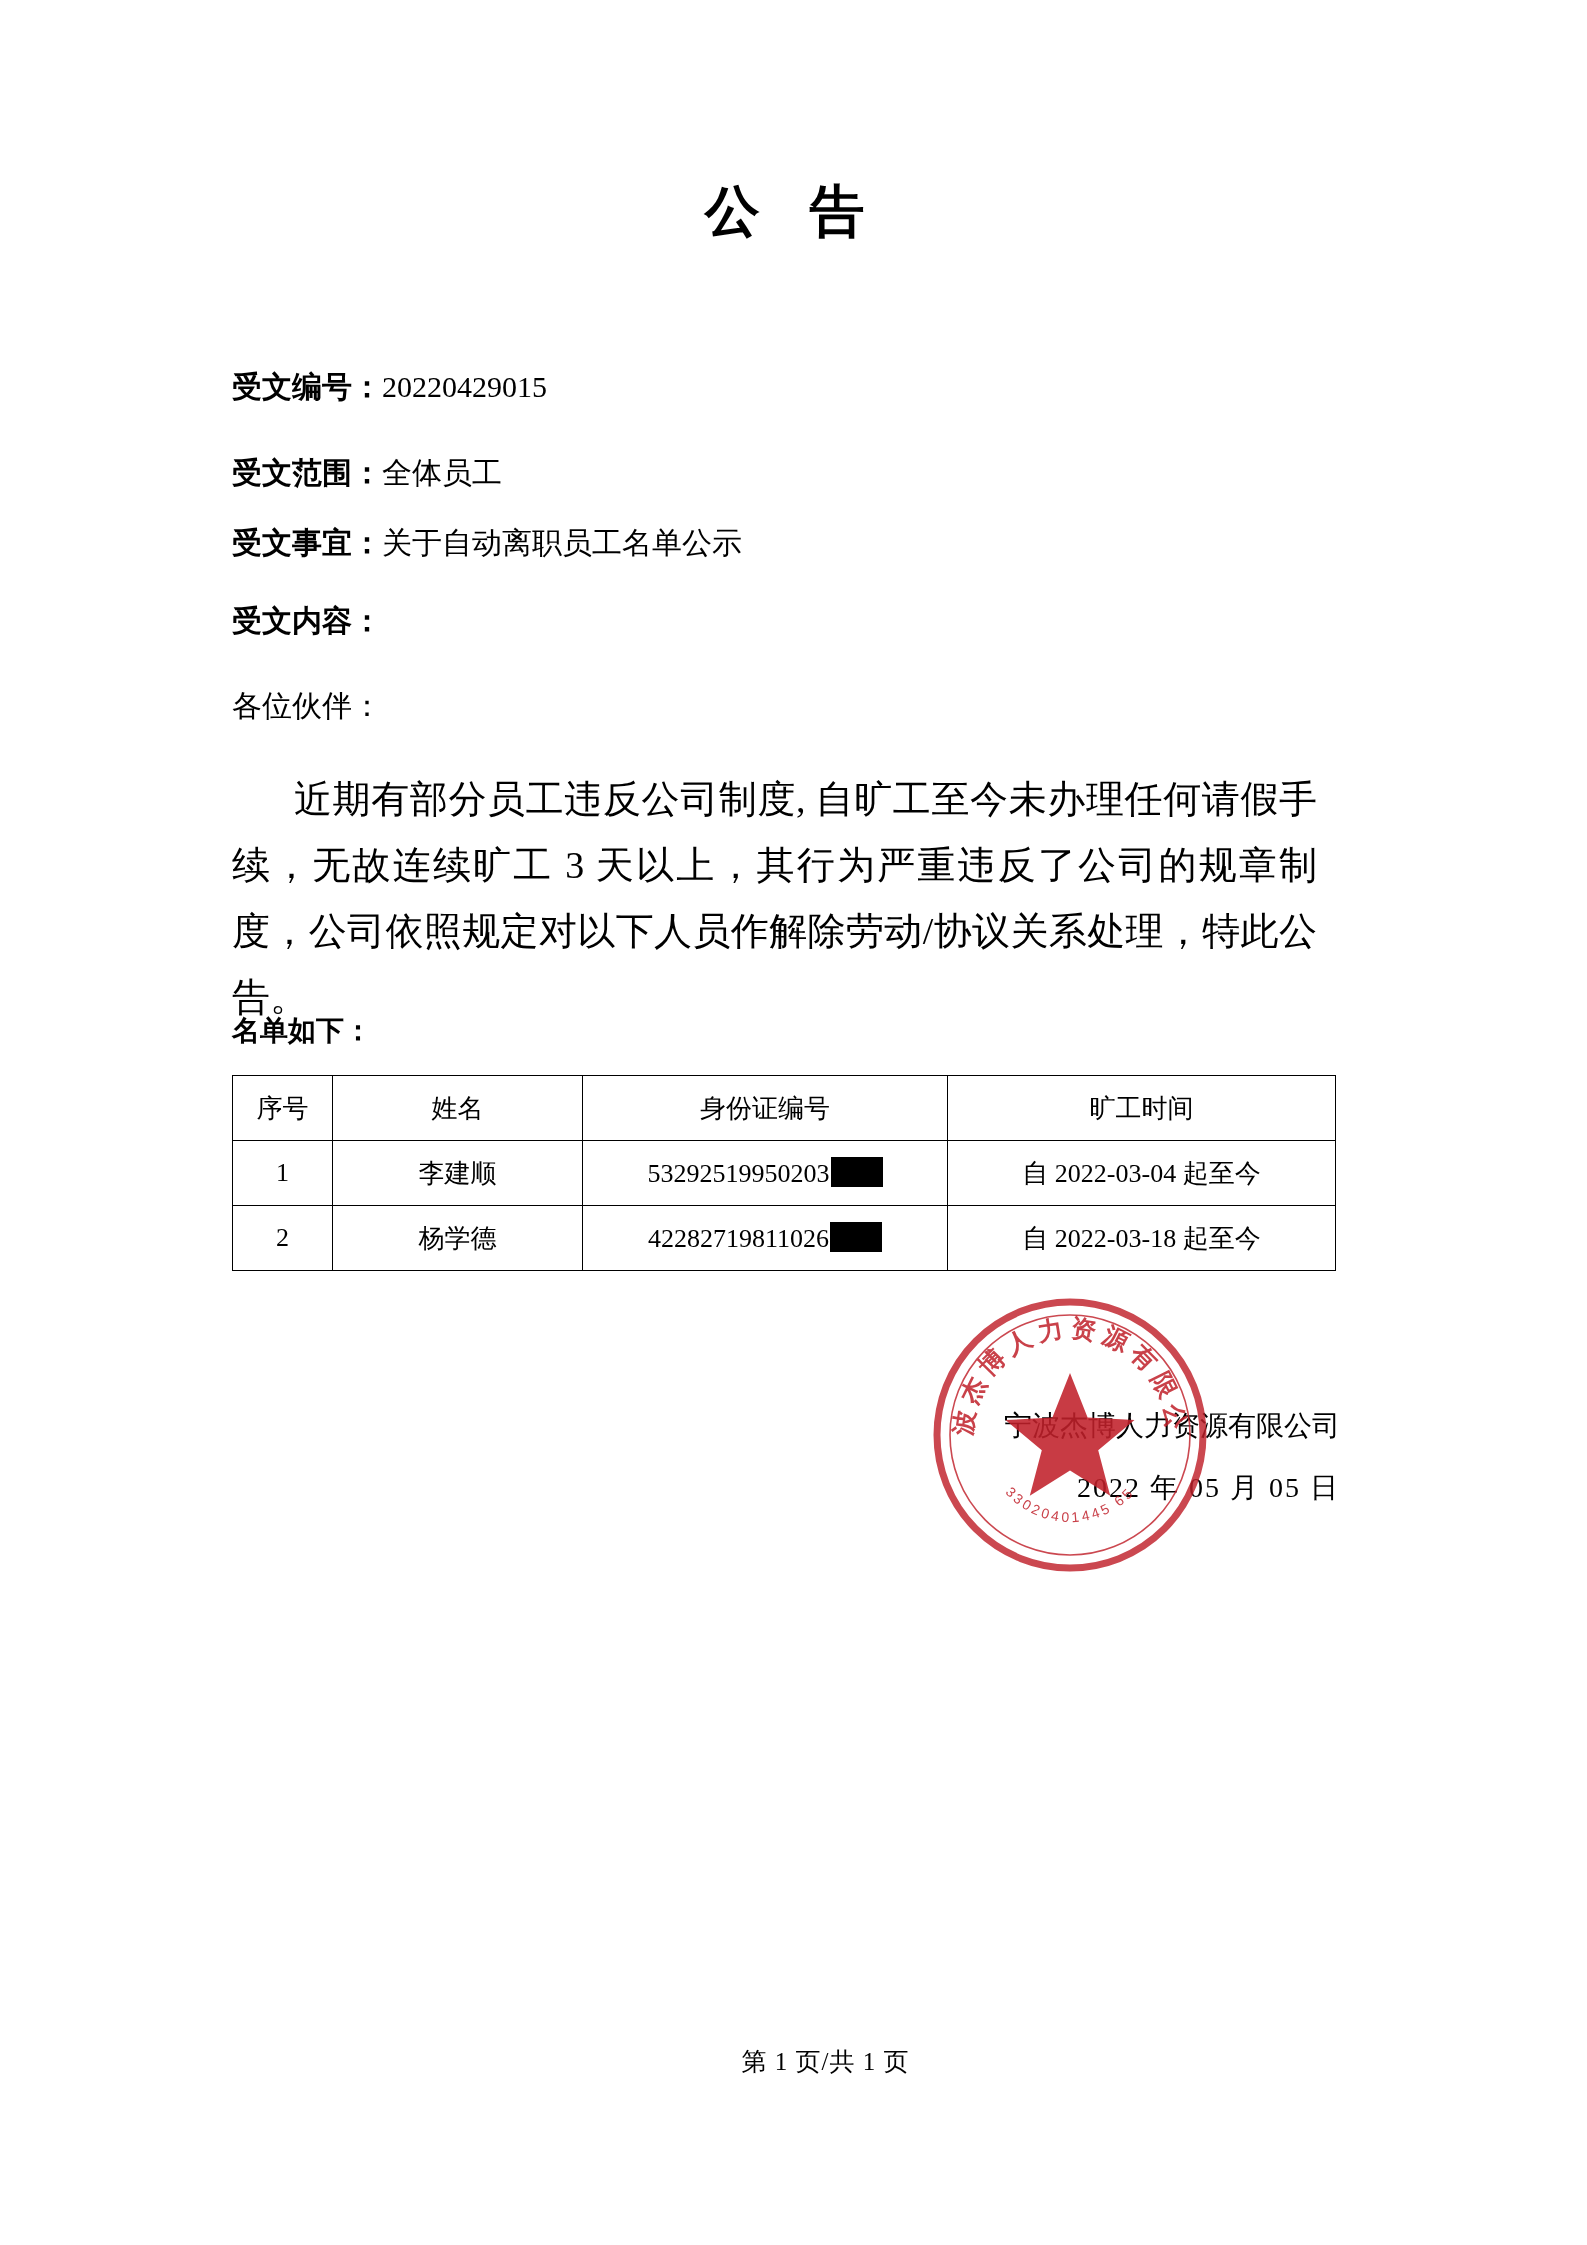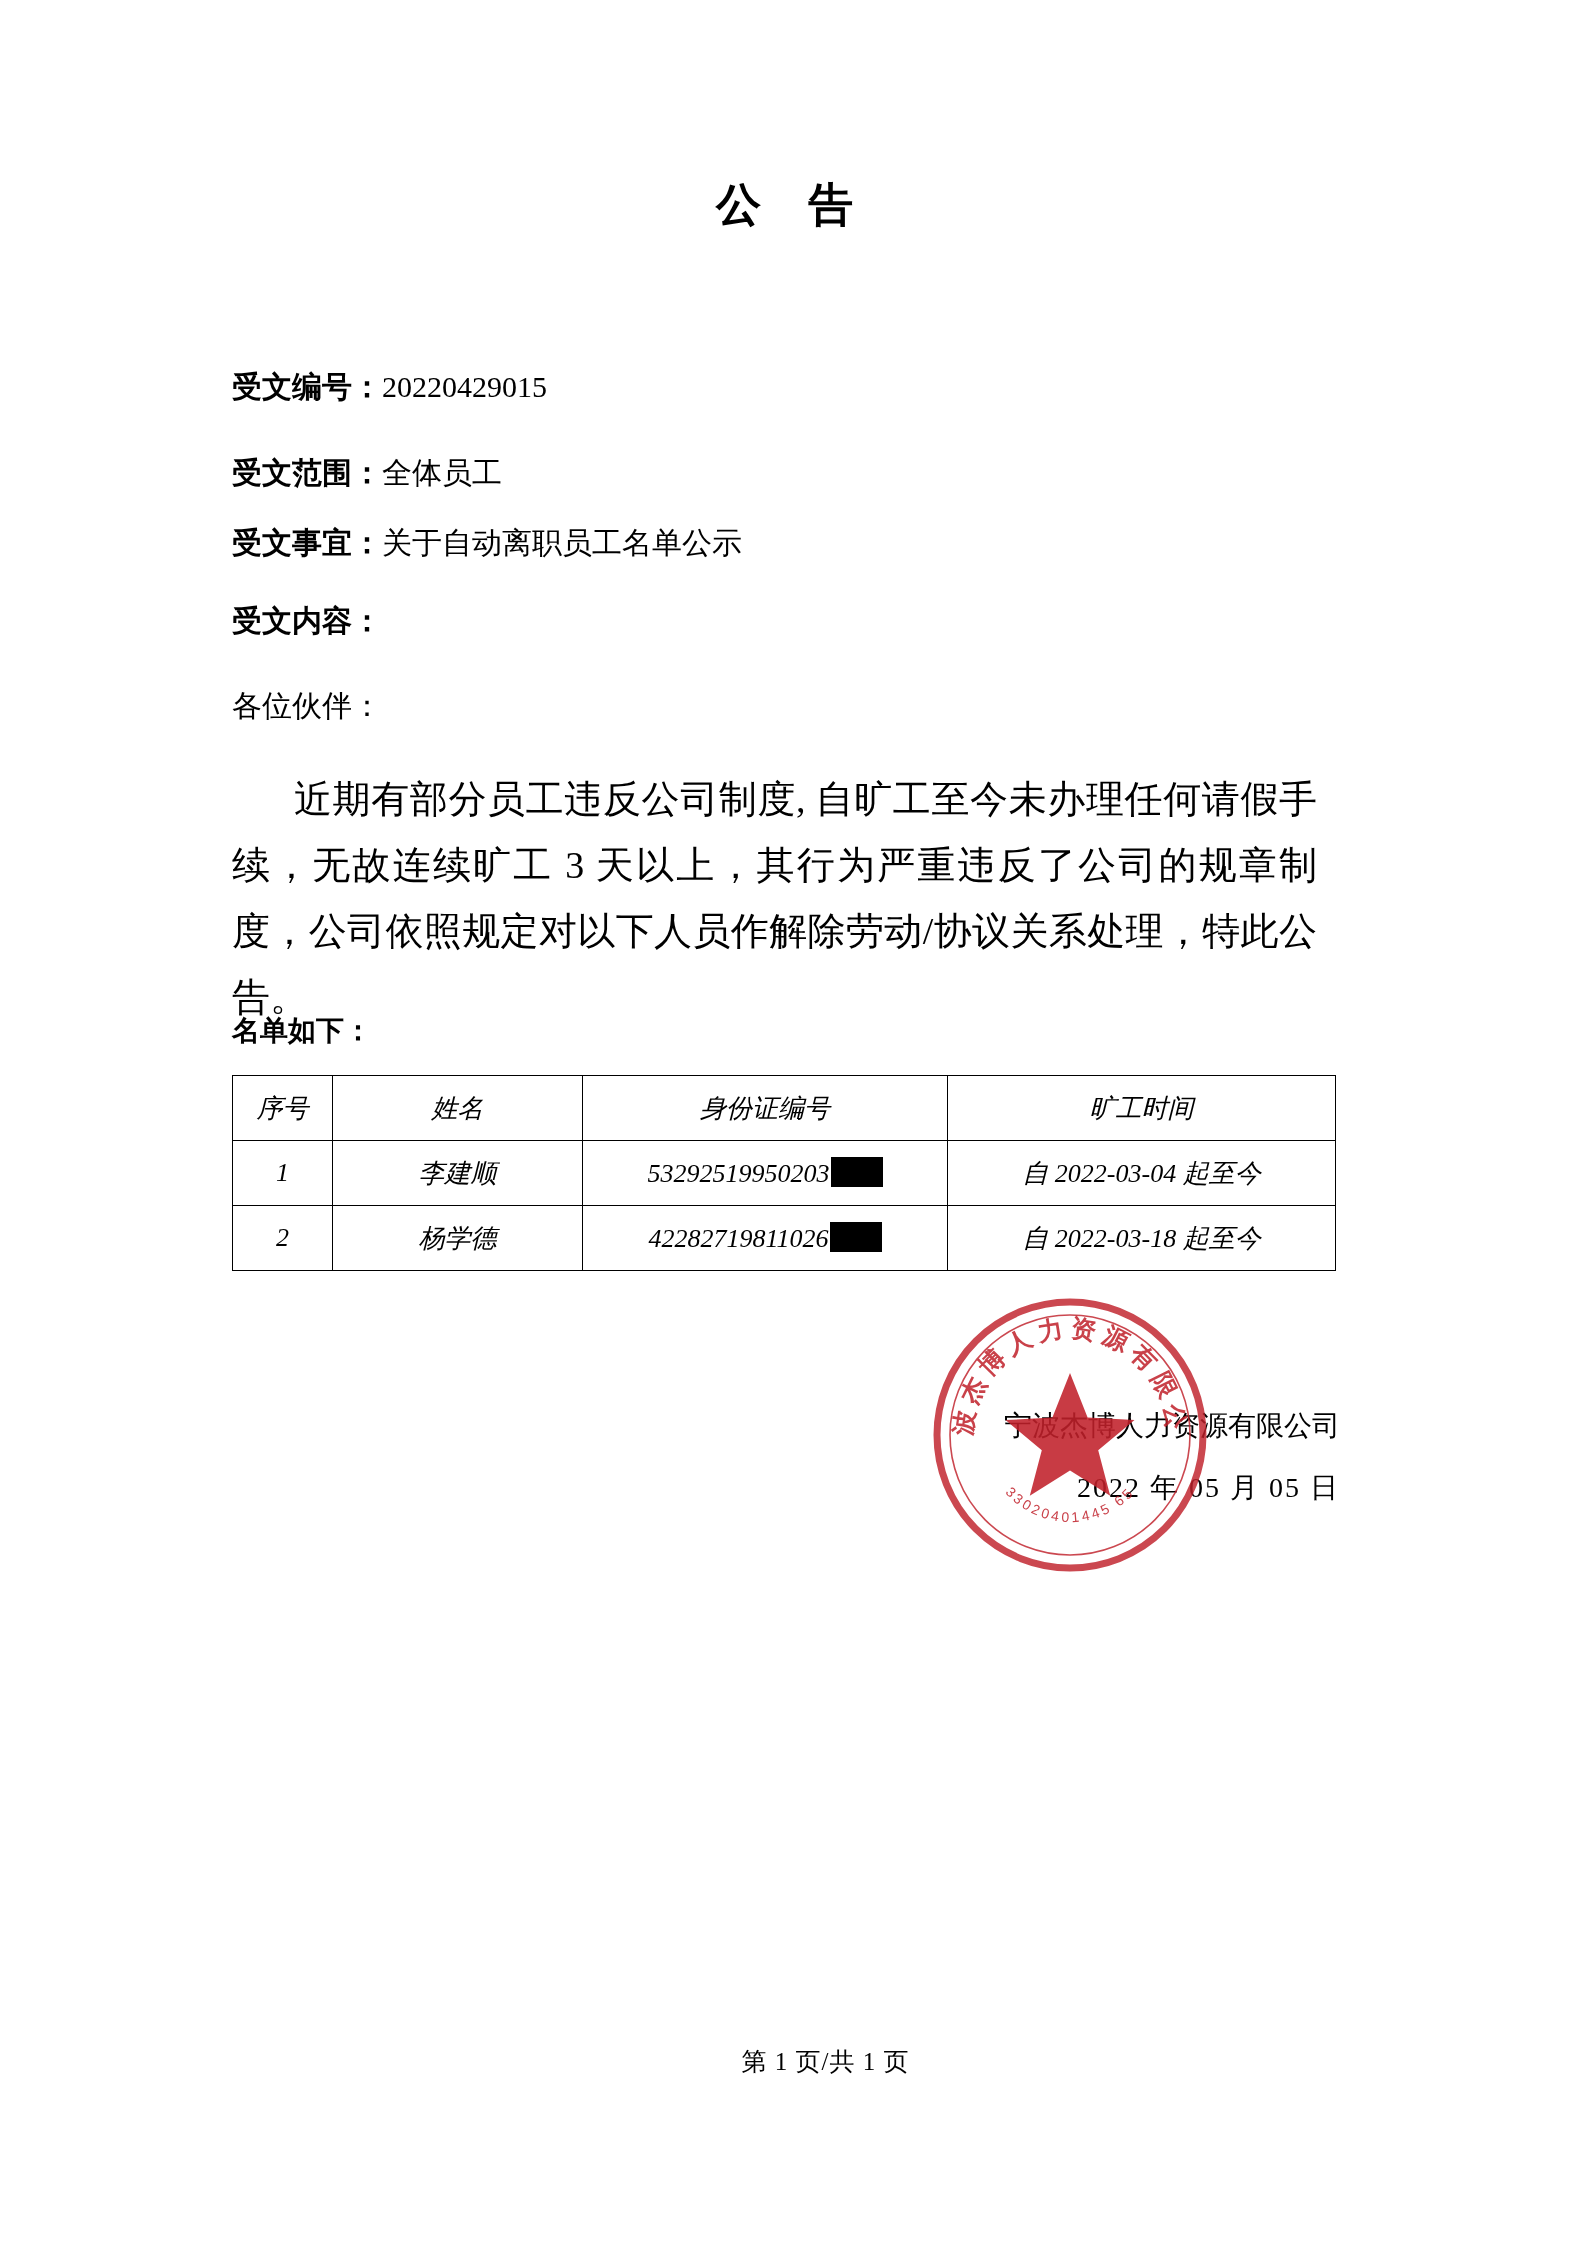--- a/index.html
+++ b/index.html
@@ -20,21 +20,21 @@
     left: 0; top: 0;
     width: 1587px;
     height: 2245px;
   }
   .doc-title {
     position: absolute;
     left: 0;
     top: 175px;
     width: 1587px;
     text-align: center;
-    font-size: 45px;
+    font-size: 55px;
     font-weight: bold;
     letter-spacing: 18px;
     font-family: "Liberation Serif", "DejaVu Serif", serif;
   }
   .field-block {
     position: absolute;
     left: 232px;
     width: 1160px;
   }
   .field-row {
@@ -83,21 +83,20 @@
     table-layout: fixed;
   }
   table.name-table td, table.name-table th {
     border: 1.5px solid #000000;
     text-align: center;
     font-size: 26px;
     font-weight: normal;
     height: 64px;
     padding: 0;
     font-family: "Liberation Serif", "DejaVu Serif", serif;
-    font-style: italic;
   }
   .col-idx { width: 100px; }
   .col-name { width: 250px; }
   .col-id { width: 365px; }
   .col-time { width: 388px; }
   .id-cell {
     position: relative;
   }
   .id-wrap {
     display: inline-block;

